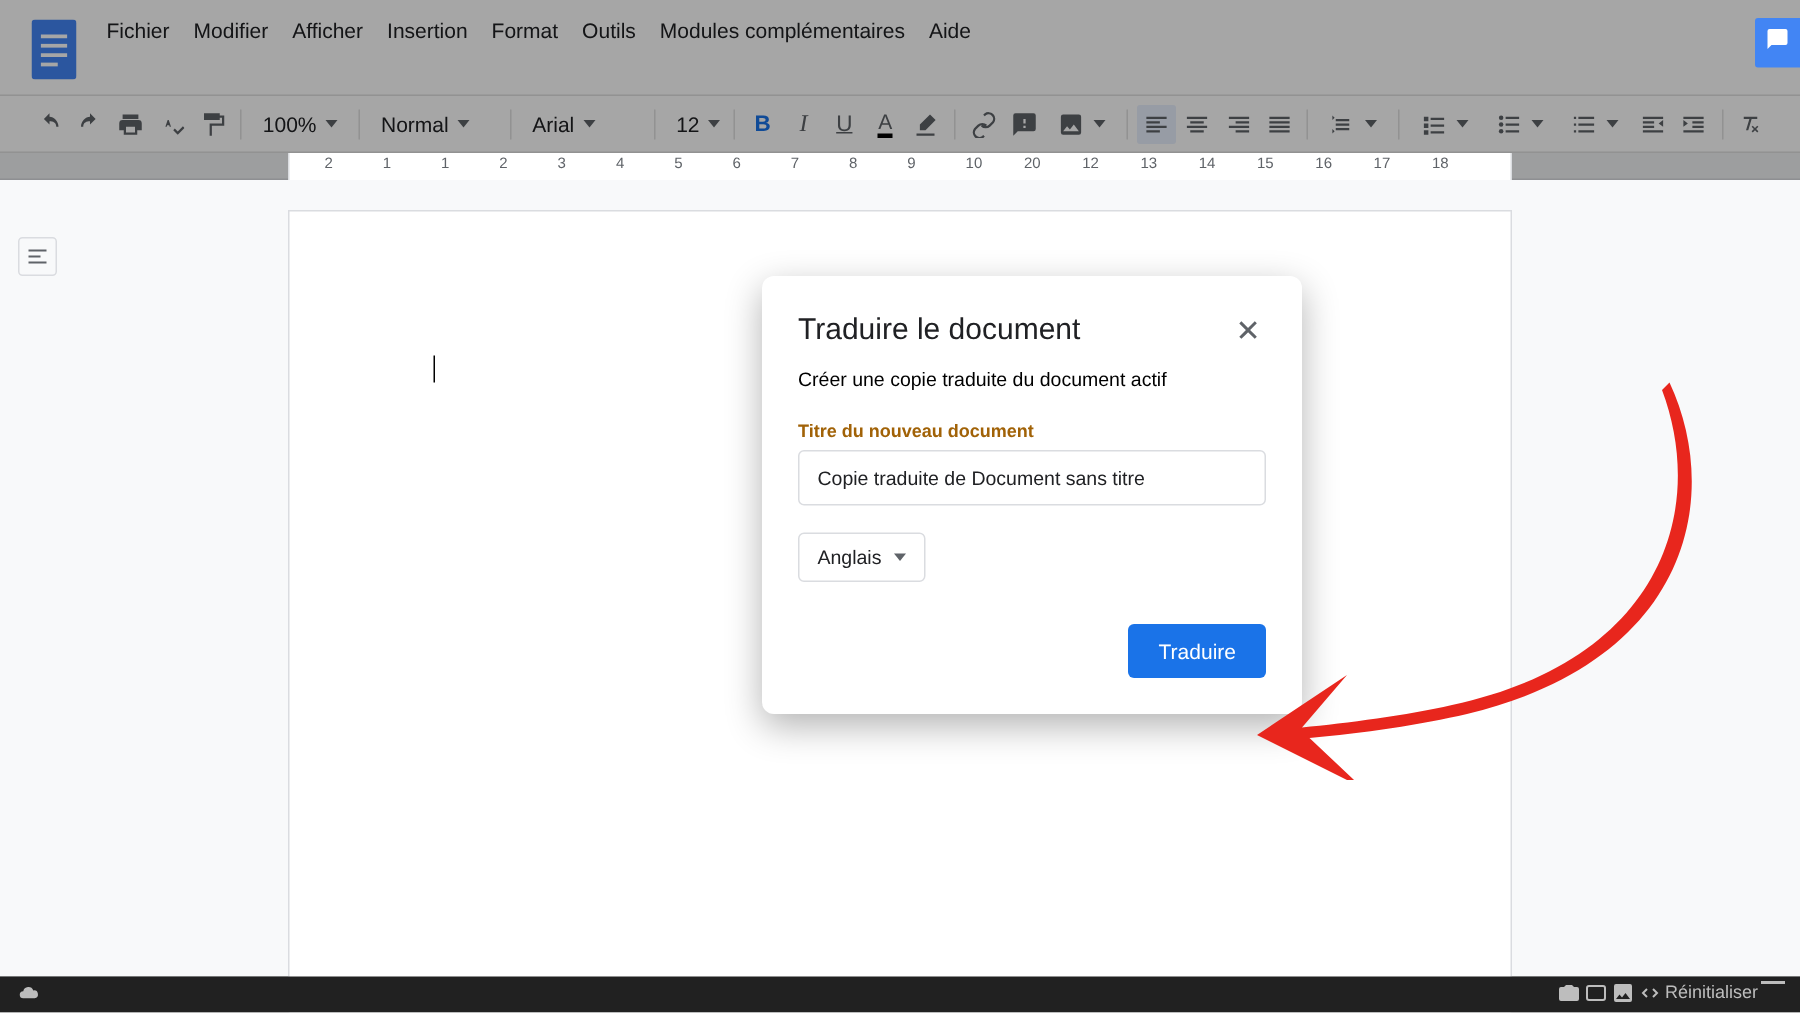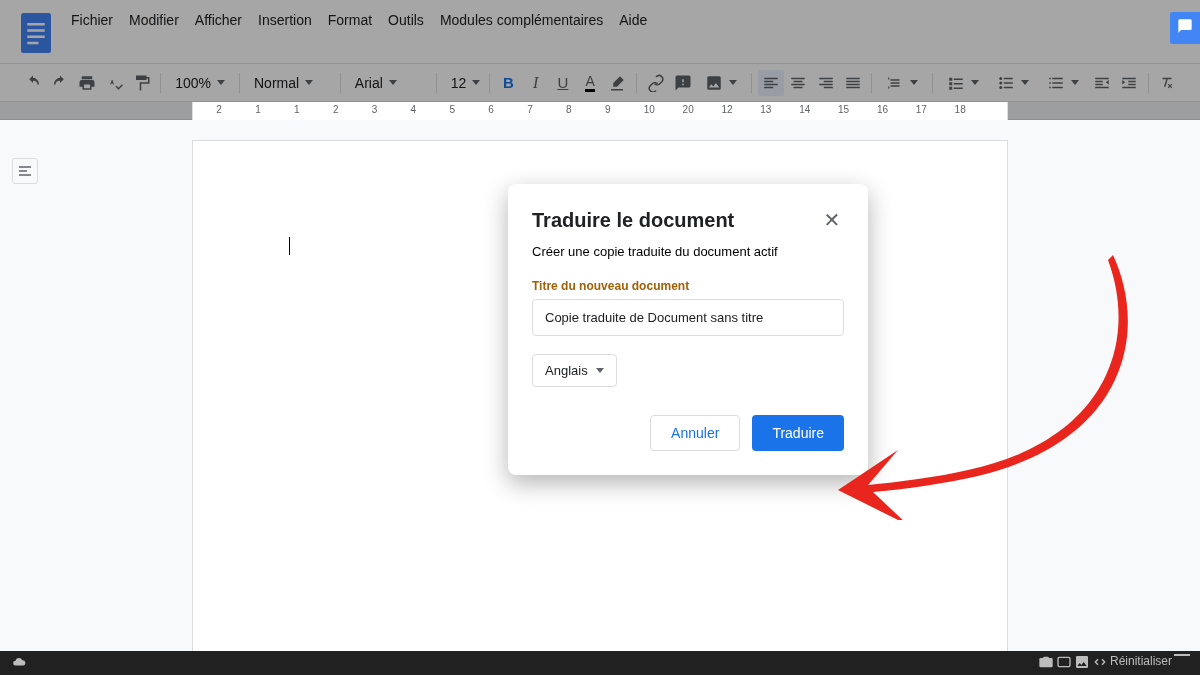--- a/index.html
+++ b/index.html
@@ -34,21 +34,21 @@
 
 .workspace { position: absolute; top: 120px; left: 0; right: 0; bottom: 24px; background: #f8f9fa; display: flex; }
 .outline-btn { position: absolute; left: 12px; top: 38px; width: 26px; height: 26px; border: 1px solid #dadce0; border-radius: 3px; display: flex; align-items: center; justify-content: center; color: #5f6368; }
 .doc-page { width: 816px; margin: 20px auto 0; background: #fff; min-height: 900px; border: 1px solid #dadce0; position: relative; }
 .cursor-mark { position: absolute; left: 96px; top: 96px; width: 1px; height: 18px; background: #000; }
 
 .dim-overlay { position: absolute; inset: 0; background: rgba(0,0,0,0.35); }
 
 .dialog { position: absolute; left: 508px; top: 184px; width: 360px; background: #fff; border-radius: 8px; box-shadow: 0 8px 24px rgba(0,0,0,0.3); padding: 24px; }
 .dialog-head { display: flex; justify-content: space-between; align-items: center; margin-bottom: 12px; }
-.dialog-title { font-size: 20px; color: #202124; font-weight: 700; }
+.dialog-title { font-size: 20px; color: #202124; font-weight: 400; }
 .dialog-close { font-size: 20px; color: #5f6368; cursor: pointer; width: 24px; text-align: center; }
 .dialog-sub { font-size: 13px; color: #000000; margin-bottom: 20px; }
 .dialog-label { font-size: 12px; color: #a16207; margin-bottom: 6px; font-weight: bold; }
 .dialog-input { width: 100%; border: 1px solid #dadce0; border-radius: 4px; padding: 10px 12px; font-size: 13px; color: #202124; margin-bottom: 18px; }
 .dialog-select { display: inline-flex; align-items: center; gap: 8px; border: 1px solid #dadce0; border-radius: 4px; padding: 8px 12px; font-size: 13px; color: #202124; cursor: pointer; }
 .dialog-select .caret { width: 0; height: 0; border-left: 4px solid transparent; border-right: 4px solid transparent; border-top: 5px solid #5f6368; }
 .dialog-actions { display: flex; justify-content: flex-end; gap: 12px; margin-top: 28px; }
 .btn-flat { border: 1px solid #dadce0; background: #fff; color: #1a73e8; padding: 9px 20px; border-radius: 4px; font-size: 14px; cursor: pointer; font-weight: 500; }
 .btn-primary { border: none; background: #1a73e8; color: #fff; padding: 10px 20px; border-radius: 4px; font-size: 14px; cursor: pointer; font-weight: 400; }
 
@@ -277,21 +277,20 @@
     <div class="dialog-close">✕</div>
   </div>
   <div class="dialog-sub">Créer une copie traduite du document actif</div>
   <div class="dialog-label">Titre du nouveau document</div>
   <input class="dialog-input" value="Copie traduite de Document sans titre" style="">
   <div class="dialog-select">
     <span>Anglais</span>
     <span class="caret"></span>
   </div>
   <div class="dialog-actions">
-    <button class="btn-flat">Annuler</button>
     <button class="btn-primary">Traduire</button>
   </div>
 </div>
 
 <svg class="arrow-svg" width="300" height="280">
   <path d="M 270 20 C 300 100, 270 200, 130 230 C 100 237, 60 242, 30 245 L 60 210 L 0 250 L 70 285 L 35 252 C 70 249, 110 243, 140 236 C 290 200, 310 90, 275 15 Z" fill="#e8261d"></path>
 </svg>
 
 <div class="footer-bar">
   <div><svg width="18" height="14" viewBox="0 0 24 24" fill="#bdbdbd">

